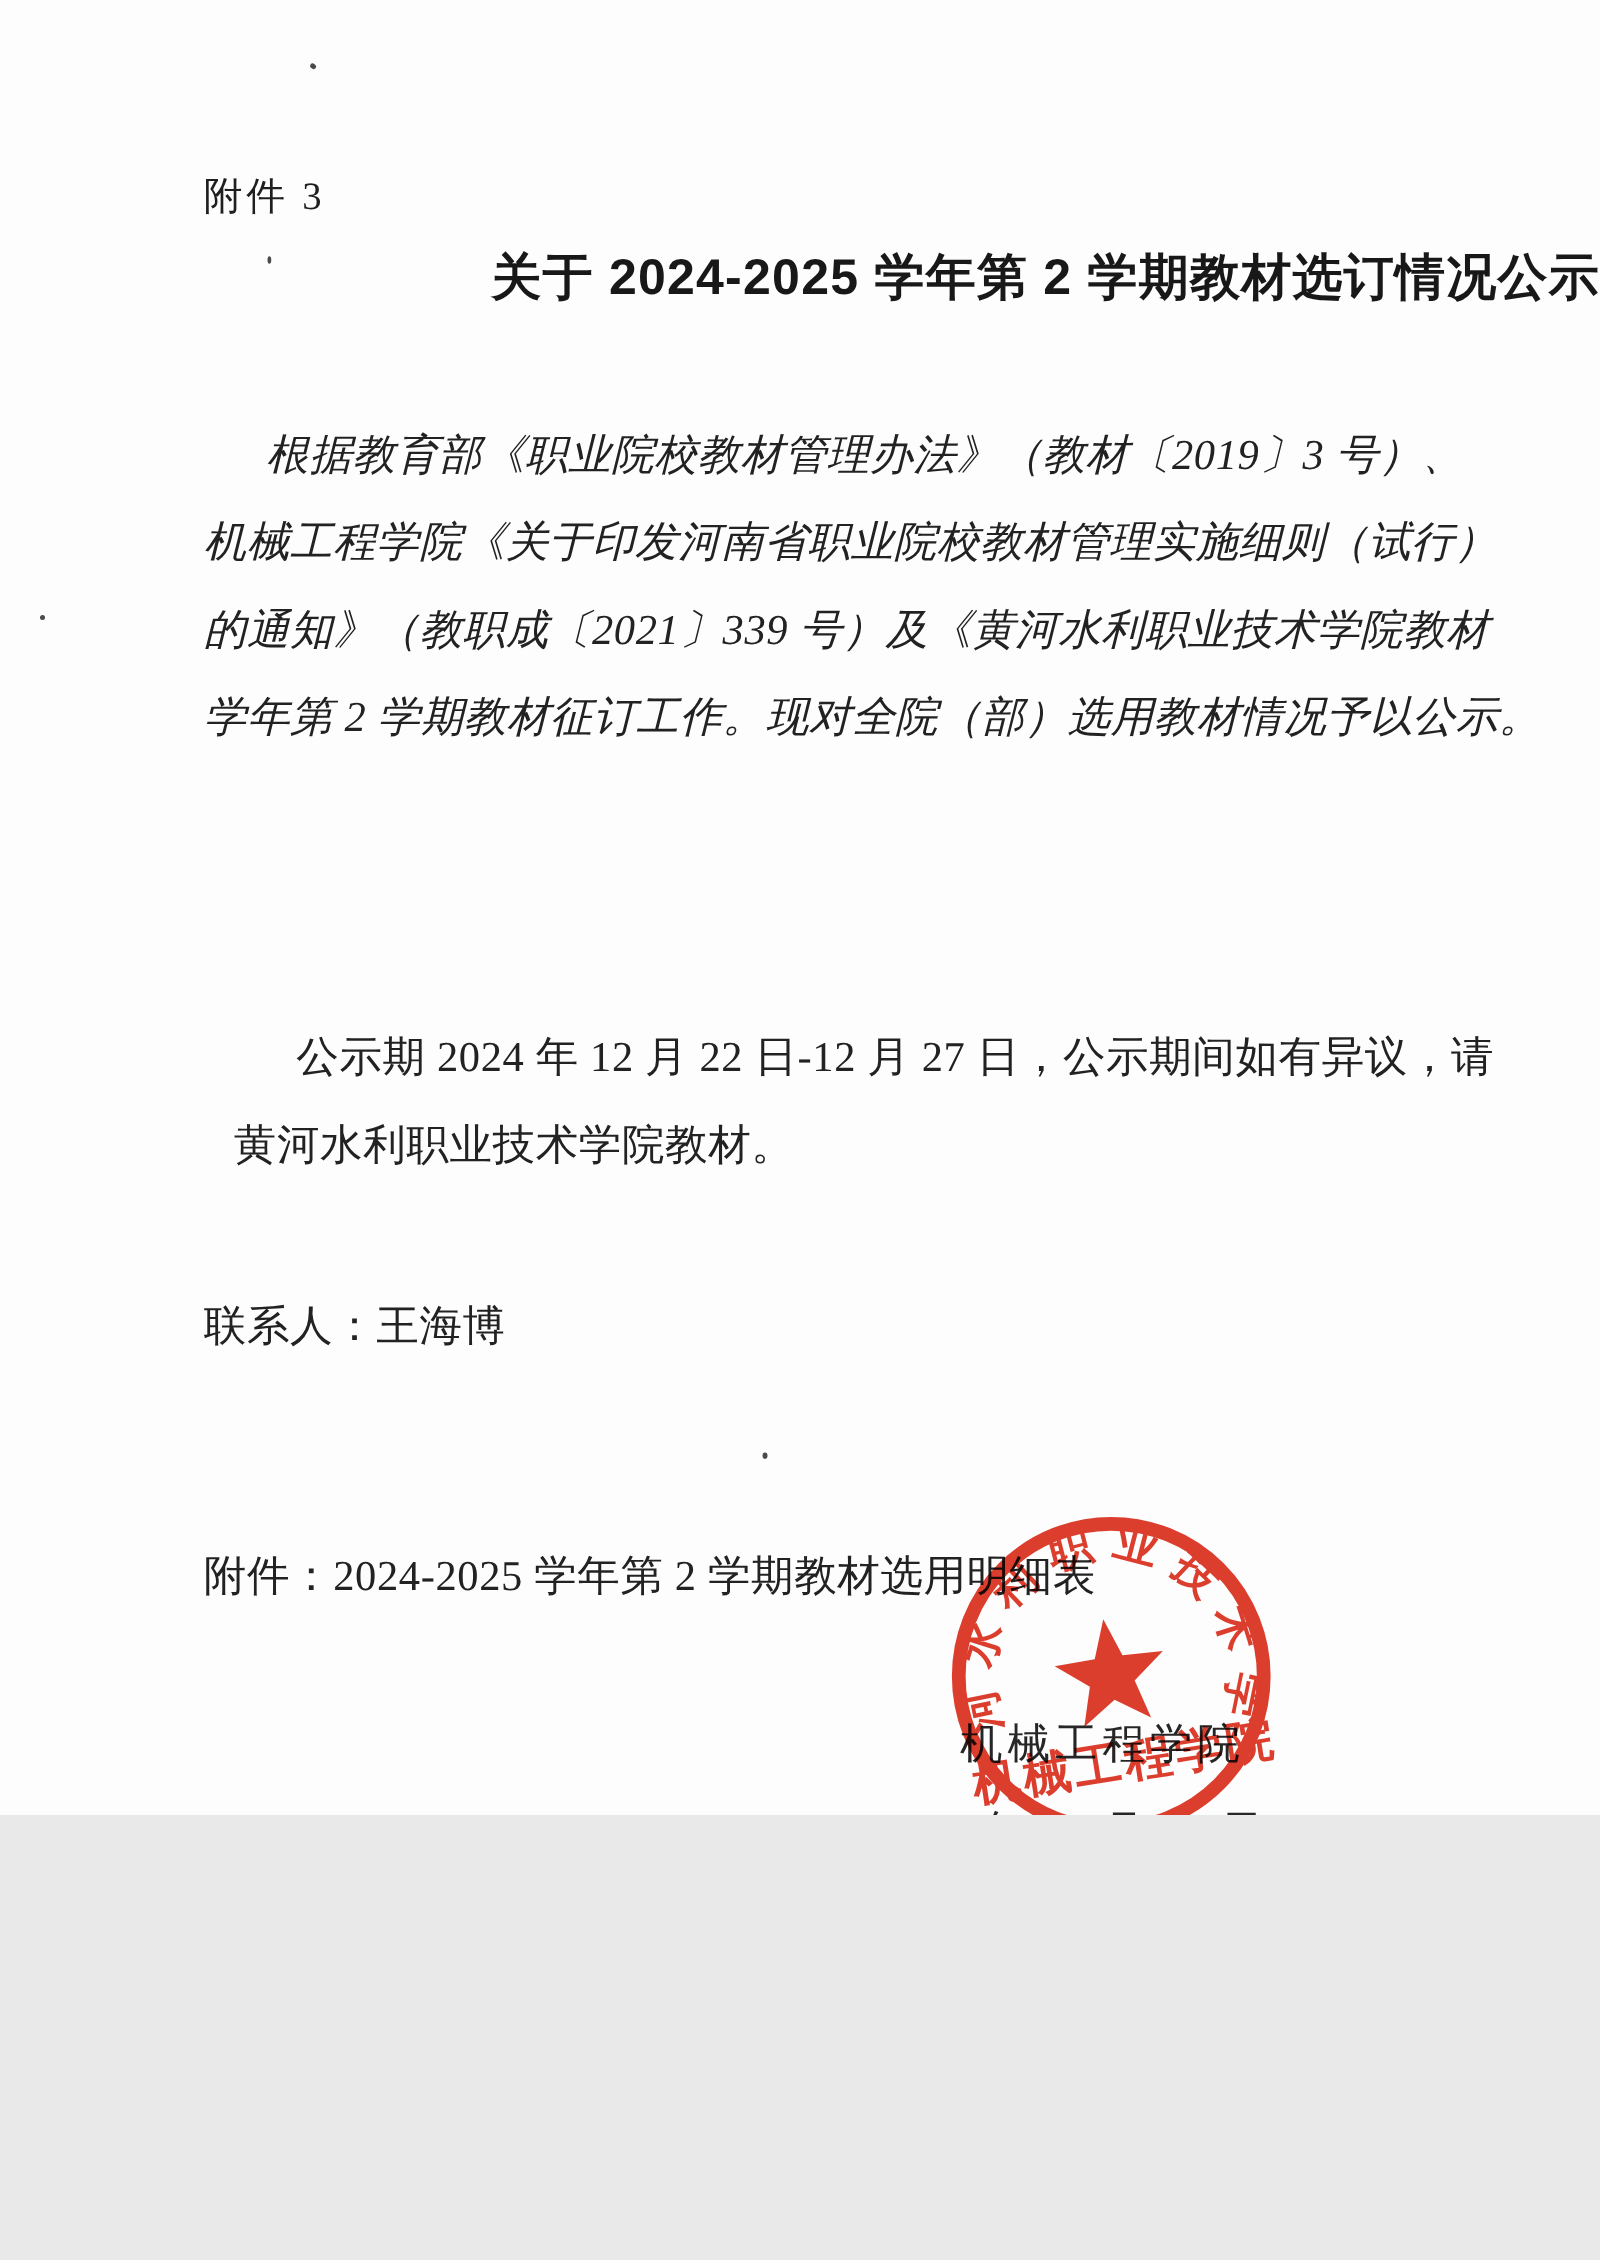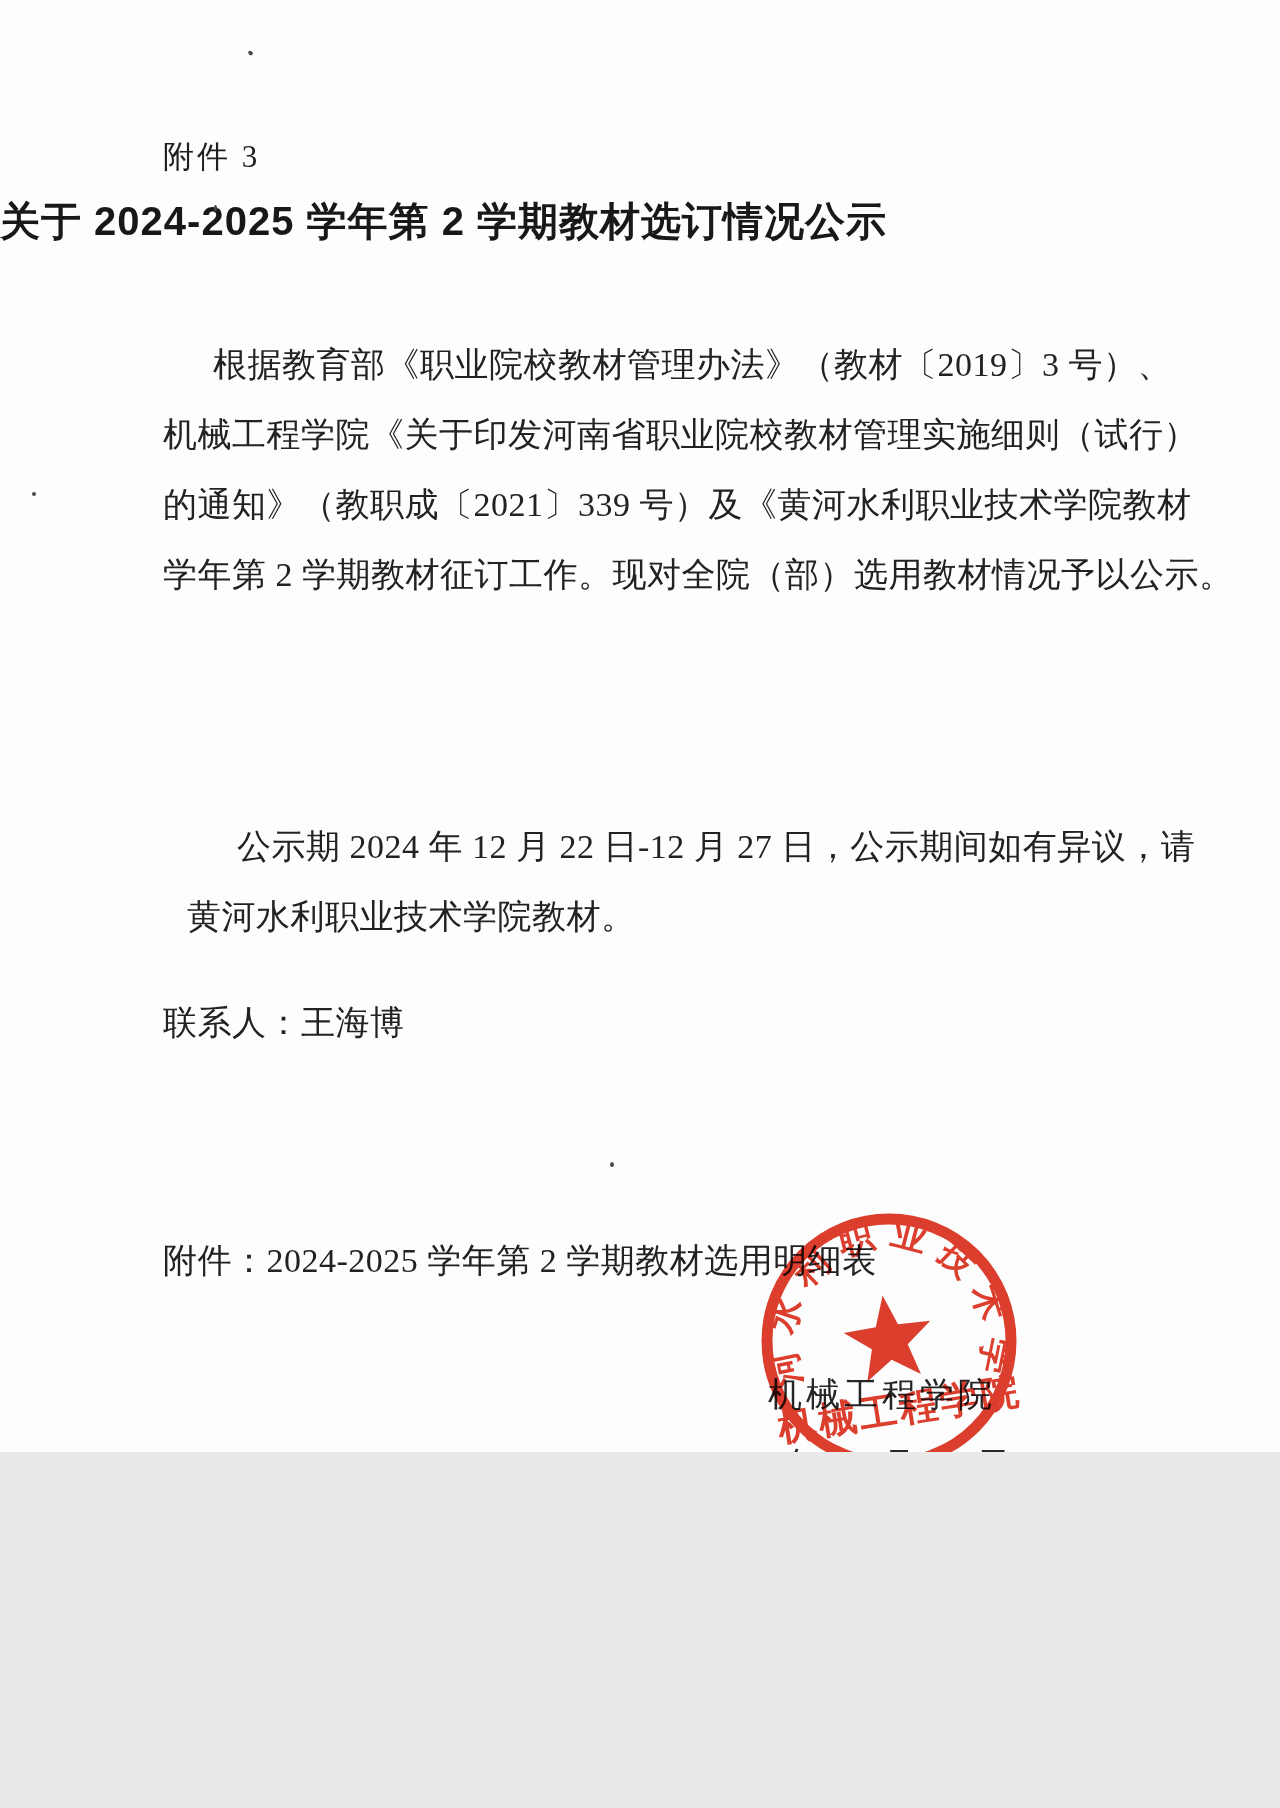--- a/index.html
+++ b/index.html
@@ -16,40 +16,40 @@
   .abs { position: absolute; white-space: nowrap; }
 
   .attachment-label {
     left: 163px; top: 136px;
     font-size: 31px;
     letter-spacing: 3px;
   }
   .doc-title {
     left: 0; top: 194px;
     width: 1280px;
-    text-align: left;
+    text-align: right;
     font-size: 40px;
     font-weight: 700;
     letter-spacing: 1px;
     font-family: "Liberation Sans", "DejaVu Sans", sans-serif;
     color: #181818;
   }
   .body-line {
     font-size: 34px;
     letter-spacing: 0.5px;
     color: #222;
   }
   .para { left: 163px; }
   .para .body-line { height: 70px; line-height: 70px; }
   .indent { padding-left: 50px; }
 
-  .para1 { top: 330px; }
+  .para1 { top: 330px; font-style: italic; }
   .para2 { top: 812px; margin-left: 24px; }
 
-  .contact-person { left: 163px; top: 1000px; font-size: 34px; }
+  .contact-person { left: 163px; top: 1038px; font-size: 34px; }
   .contact-phone  { left: 163px; top: 1108px; font-size: 34px; }
   .attachment-note { left: 163px; top: 1238px; font-size: 34px; }
 
   .signature { left: 768px; top: 1372px; font-size: 34px; letter-spacing: 4px; color: #262626; }
   .sign-date { left: 700px; top: 1442px; font-size: 34px; letter-spacing: 2px; color: #262626; }
 
   .stamp {
     left: 756px; top: 1208px;
     width: 266px; height: 266px;
     mix-blend-mode: multiply;

